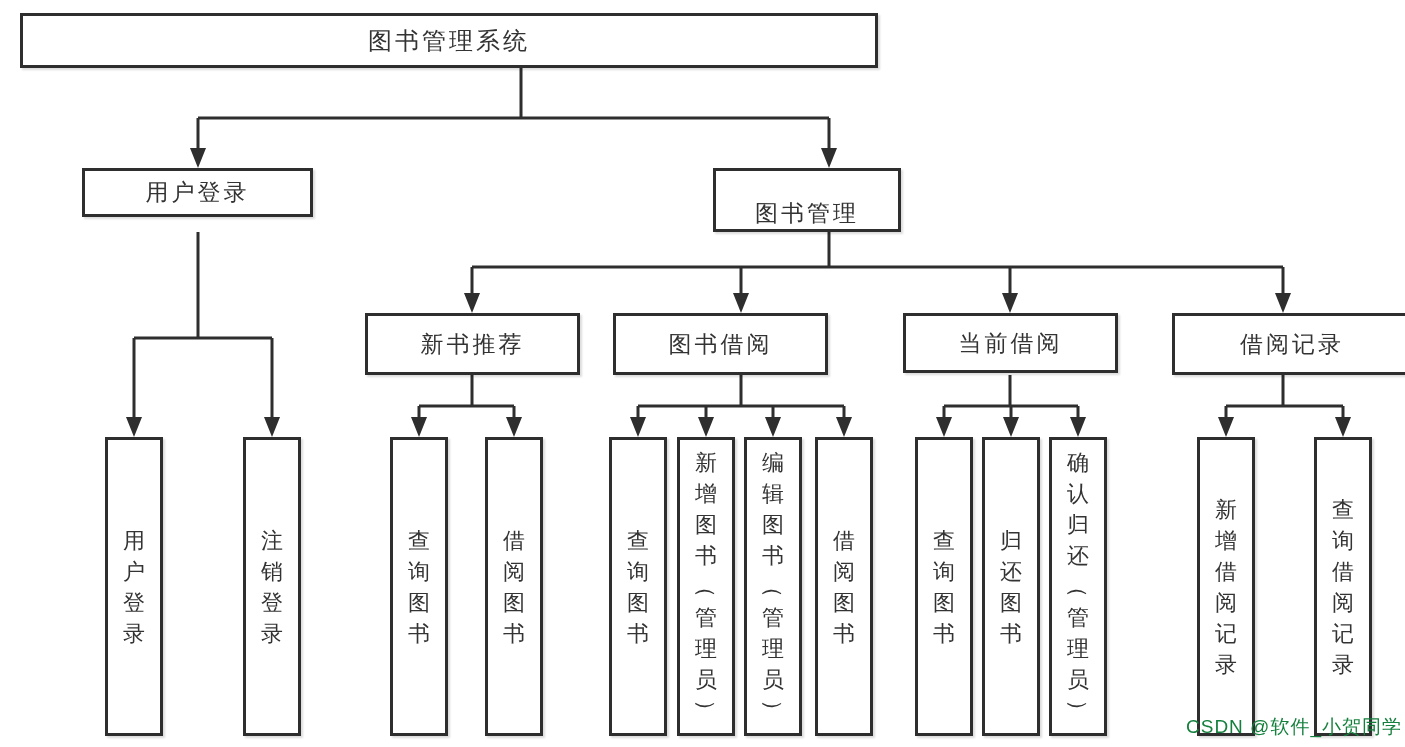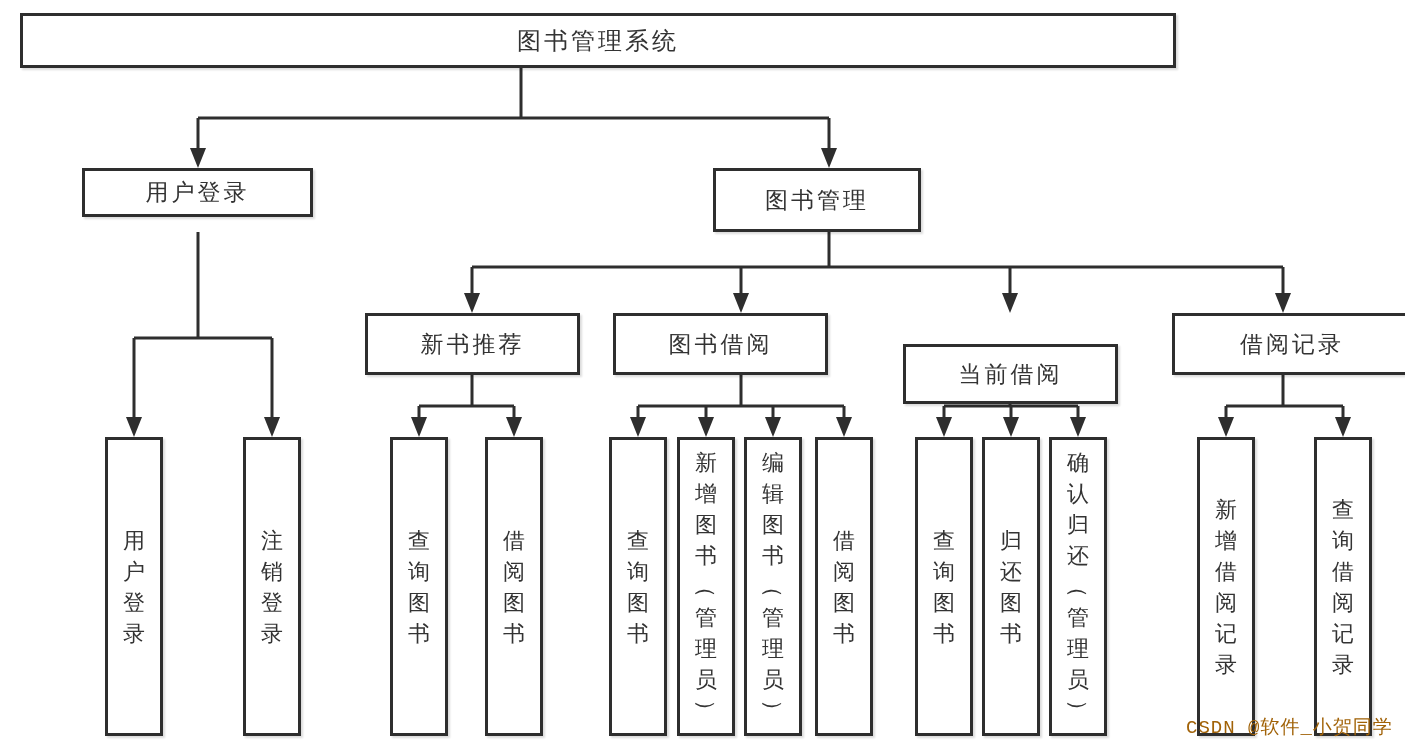--- a/index.html
+++ b/index.html
@@ -55,38 +55,38 @@
       <path d="M765,417 h16 L773,437 Z"></path>
       <path d="M836,417 h16 L844,437 Z"></path>
       <path d="M936,417 h16 L944,437 Z"></path>
       <path d="M1003,417 h16 L1011,437 Z"></path>
       <path d="M1070,417 h16 L1078,437 Z"></path>
       <path d="M1218,417 h16 L1226,437 Z"></path>
       <path d="M1335,417 h16 L1343,437 Z"></path>
     </g>
   </svg>
 
-  <div class="box root" style="left:20px;top:13px;width:1156px;height:55px;">
+  <div class="box root" style="left:20px;top:13px;width:858px;height:55px;">
     <span class="hlabel">图书管理系统</span>
   </div>
 
   <div class="box" style="left:82px;top:168px;width:231px;height:49px;">
     <span class="hlabel">用户登录</span>
   </div>
-  <div class="box" style="left:713px;top:168px;width:208px;height:64px;">
+  <div class="box" style="left:713px;top:168px;width:188px;height:64px;align-items:flex-end;">
     <span class="hlabel">图书管理</span>
   </div>
 
   <div class="box" style="left:365px;top:313px;width:215px;height:62px;">
     <span class="hlabel">新书推荐</span>
   </div>
   <div class="box" style="left:613px;top:313px;width:215px;height:62px;">
     <span class="hlabel">图书借阅</span>
   </div>
-  <div class="box" style="left:903px;top:313px;width:215px;height:60px;margin-top:31px;">
+  <div class="box" style="left:903px;top:313px;width:215px;height:60px;">
     <span class="hlabel">当前借阅</span>
   </div>
   <div class="box" style="left:1172px;top:313px;width:240px;height:62px;">
     <span class="hlabel">借阅记录</span>
   </div>
 
   <div class="box vbox" style="left:105px;">
     <span class="vlabel">
         <span class="vchar">用</span>
         <span class="vchar">户</span>
@@ -207,15 +207,15 @@
     <span class="vlabel">
         <span class="vchar">查</span>
         <span class="vchar">询</span>
         <span class="vchar">借</span>
         <span class="vchar">阅</span>
         <span class="vchar">记</span>
         <span class="vchar">录</span>
       </span>
   </div>
 
-  <div class="watermark" style="color: #a16207; font-family: Liberation Mono, monospace;">CSDN @软件_小贺同学</div>
+  <div class="watermark" style="color: #15803d;">CSDN @软件_小贺同学</div>
 
 </div>
 
 </body></html>

